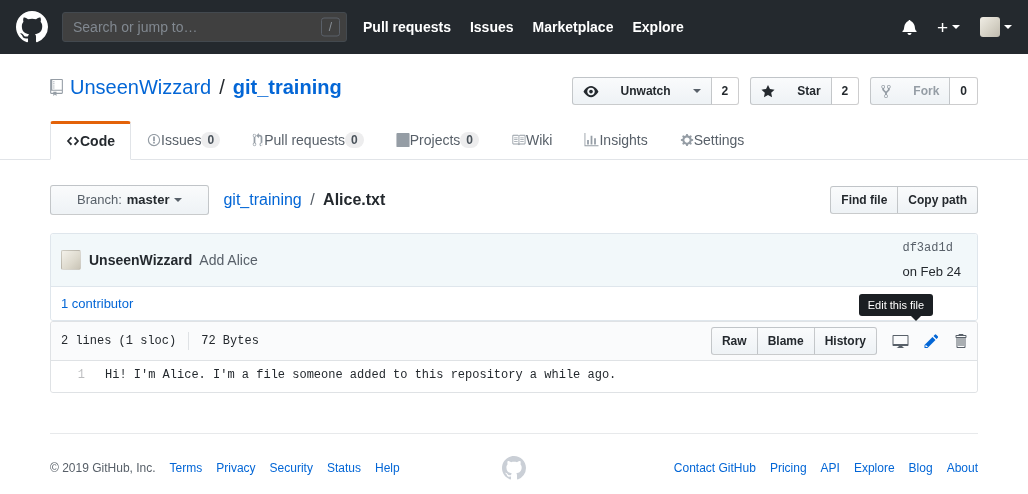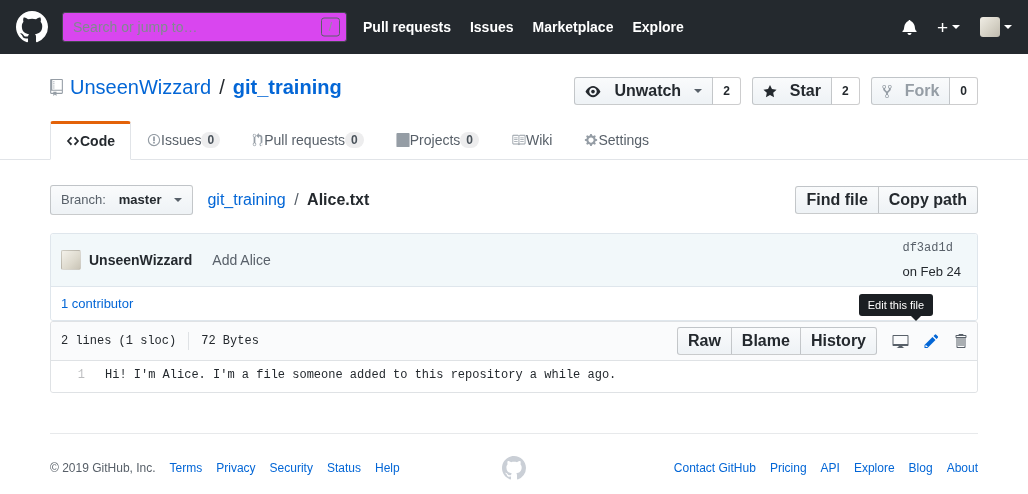--- a/index.html
+++ b/index.html
@@ -12,21 +12,21 @@
   svg { display: block; }
 
   
   .gh-header {
     height: 54px; background: #24292e; display: flex; align-items: center;
     padding: 0 16px;
   }
   .logo { color: #fff; margin-right: 14px; }
   .search-wrap { position: relative; width: 285px; margin-right: 16px; }
   .search-input {
-    width: 100%; height: 30px; background: #d946ef; border: 1px solid #43494f;
+    width: 100%; height: 30px; background: #404040; border: 1px solid #43494f;
     border-radius: 3px; color: #fff; font-size: 14px; padding: 0 30px 0 10px;
     font-family: "Liberation Sans", sans-serif; outline: none;
   }
   .search-input::placeholder { color: #818890; }
   .slash-hint {
     position: absolute; right: 7px; top: 50%; transform: translateY(-50%);
     width: 19px; height: 19px; border: 1px solid #5a6069; border-radius: 3px;
     color: #8b9299; font-size: 12px; text-align: center; line-height: 17px;
   }
   .gh-nav { display: flex; gap: 19px; align-items: center; }
@@ -47,24 +47,24 @@
   .repohead-row { display: flex; align-items: flex-start; }
   .repo-title { display: flex; align-items: center; font-size: 20px; font-weight: 400; gap: 7px; }
   .repo-title .repo-ic { color: #959da5; }
   .repo-title a { color: #0366d6; }
   .repo-title .sep { color: #24292e; margin: 0 1px; }
   .repo-title .repo-name { font-weight: 700; }
 
   .pagehead-actions { margin-left: auto; display: flex; gap: 11px; margin-top: 1px; }
   .action-group { display: flex; }
   .btn {
-    display: inline-flex; align-items: center; gap: 13px;
+    display: inline-flex; align-items: center; gap: 22px;
     background: linear-gradient(-180deg, #fafbfc, #eff3f6 90%);
     border: 1px solid rgba(27,31,35,.22); border-radius: 3px;
-    font-size: 16px; font-weight: 700; color: #24292e; line-height: 20px;
+    font-size: 12px; font-weight: 700; color: #24292e; line-height: 20px;
     padding: 3px 10px; cursor: pointer; font-family: "Liberation Sans", sans-serif;
   }
   .btn-with-count { border-radius: 3px 0 0 3px; }
   .social-count {
     background: #fff; border: 1px solid rgba(27,31,35,.22); border-left: 0;
     border-radius: 0 3px 3px 0; padding: 3px 10px; font-size: 12px; font-weight: 700;
     color: #24292e; line-height: 20px;
   }
   .btn.disabled { color: #959da5; cursor: default; }
   .btn.disabled svg { color: #959da5; }
@@ -81,21 +81,21 @@
     font-weight: 700; color: #24292e; margin-bottom: -1px; padding: 8px 15px 10px;
   }
   .reponav-item.active svg { color: #24292e; }
   .counter {
     background: rgba(27,31,35,.08); border-radius: 20px; padding: 2px 6px;
     font-size: 12px; font-weight: 600; color: #4a535b; line-height: 1;
   }
 
   
   .file-nav-row { display: flex; align-items: center; margin-top: 25px; }
-  .branch-btn { font-size: 13px; padding: 4px 10px; gap: 13px; }
+  .branch-btn { font-size: 13px; padding: 4px 26px; gap: 5px; }
   .branch-label { color: #586069; font-weight: 400; }
   .branch-name { font-weight: 700; }
   .breadcrumb { margin-left: 14px; font-size: 16px; }
   .breadcrumb a { color: #0366d6; }
   .breadcrumb .sep { color: #586069; margin: 0 4px; }
   .breadcrumb .final { font-weight: 700; color: #24292e; }
   .file-nav-right { margin-left: auto; display: flex; }
   .btn-group { display: flex; }
   .btn-group .btn { border-radius: 0; margin-left: -1px; }
   .btn-group .btn:first-child { border-radius: 3px 0 0 3px; margin-left: 0; }
@@ -107,21 +107,21 @@
     display: flex; align-items: center; background: #f2f8fa;
     padding: 7px 10px; border-bottom: 1px solid #dfe6ec; border-radius: 3px 3px 0 0;
     font-size: 14px;
   }
   .commit-avatar {
     width: 20px; height: 20px; border-radius: 2px;
     background: linear-gradient(135deg, #f3f1ea 0%, #ddd9cd 60%, #c9c4b6 100%);
     border: 1px solid rgba(27,31,35,.1);
   }
   .commit-author { margin-left: 8px; font-weight: 700; color: #24292e; }
-  .commit-msg { margin-left: 20px; color: #586069; }
+  .commit-msg { margin-left: 7px; color: #586069; }
   .commit-meta { margin-left: auto; display: flex; align-items: flex-start; gap: 9px; padding-right: 6px; flex-direction: column; }
   .commit-sha { font-family: "Liberation Mono", "DejaVu Sans Mono", monospace; font-size: 12px; color: #586069; }
   .commit-date { font-size: 13px; color: #24292e; }
   .commit-contributors { padding: 9px 10px; font-size: 13px; background: #fff; border-radius: 0 0 3px 3px; }
   .commit-contributors a { color: #0366d6; }
 
   
   .file-box { border: 1px solid #dfe2e5; border-radius: 3px; position: relative; }
   .tooltip {
     position: absolute; top: -28px; right: 44px; background: #1b1f23; color: #fff;
@@ -271,20 +271,26 @@
         <span>Projects</span>
         <span class="counter">0</span>
       </a>
       <a class="reponav-item">
         <svg width="15" height="14" viewBox="0 0 16 16" fill="currentColor">
             <path d="M3 5h4v1H3V5zm0 3h4V7H3v1zm0 2h4V9H3v1zm11-5h-4v1h4V5zm0 2h-4v1h4V7zm0 2h-4v1h4V9zm2-6v9c0 .55-.45 1-1 1H9.5l-1 1-1-1H2c-.55 0-1-.45-1-1V3c0-.55.45-1 1-1h5.5l1 1 1-1H15c.55 0 1 .45 1 1zm-8 .5L7.5 3H2v9h6V3.5zm7-.5H9.5l-.5.5V12h6V3z"></path>
           </svg>
         <span>Wiki</span>
       </a>
       <a class="reponav-item">
+        <svg width="15" height="14" viewBox="0 0 16 16" fill="currentColor">
+            <path d="M16 14v1H0V0h1v14h15zM5 13H3V8h2v5zm4 0H7V3h2v10zm4 0h-2V6h2v7z"></path>
+          </svg>
+        <span>Insights</span>
+      </a>
+      <a class="reponav-item">
         <svg width="14" height="14" viewBox="0 0 14 16" fill="currentColor">
             <path d="M14 8.77v-1.6l-1.94-.64-.45-1.09.88-1.84-1.13-1.13-1.81.91-1.09-.45-.69-1.92h-1.6l-.63 1.94-1.11.45-1.84-.88-1.13 1.13.91 1.81-.45 1.09L0 7.23v1.59l1.94.64.45 1.09-.88 1.84 1.13 1.13 1.81-.91 1.09.45.69 1.92h1.59l.63-1.94 1.11-.45 1.84.88 1.13-1.13-.92-1.81.47-1.09L14 8.75v.02zM7 11c-1.66 0-3-1.34-3-3s1.34-3 3-3 3 1.34 3 3-1.34 3-3 3z"></path>
           </svg>
         <span>Settings</span>
       </a>
     </nav>
   </div>
 </div>
 
 <main class="container">

